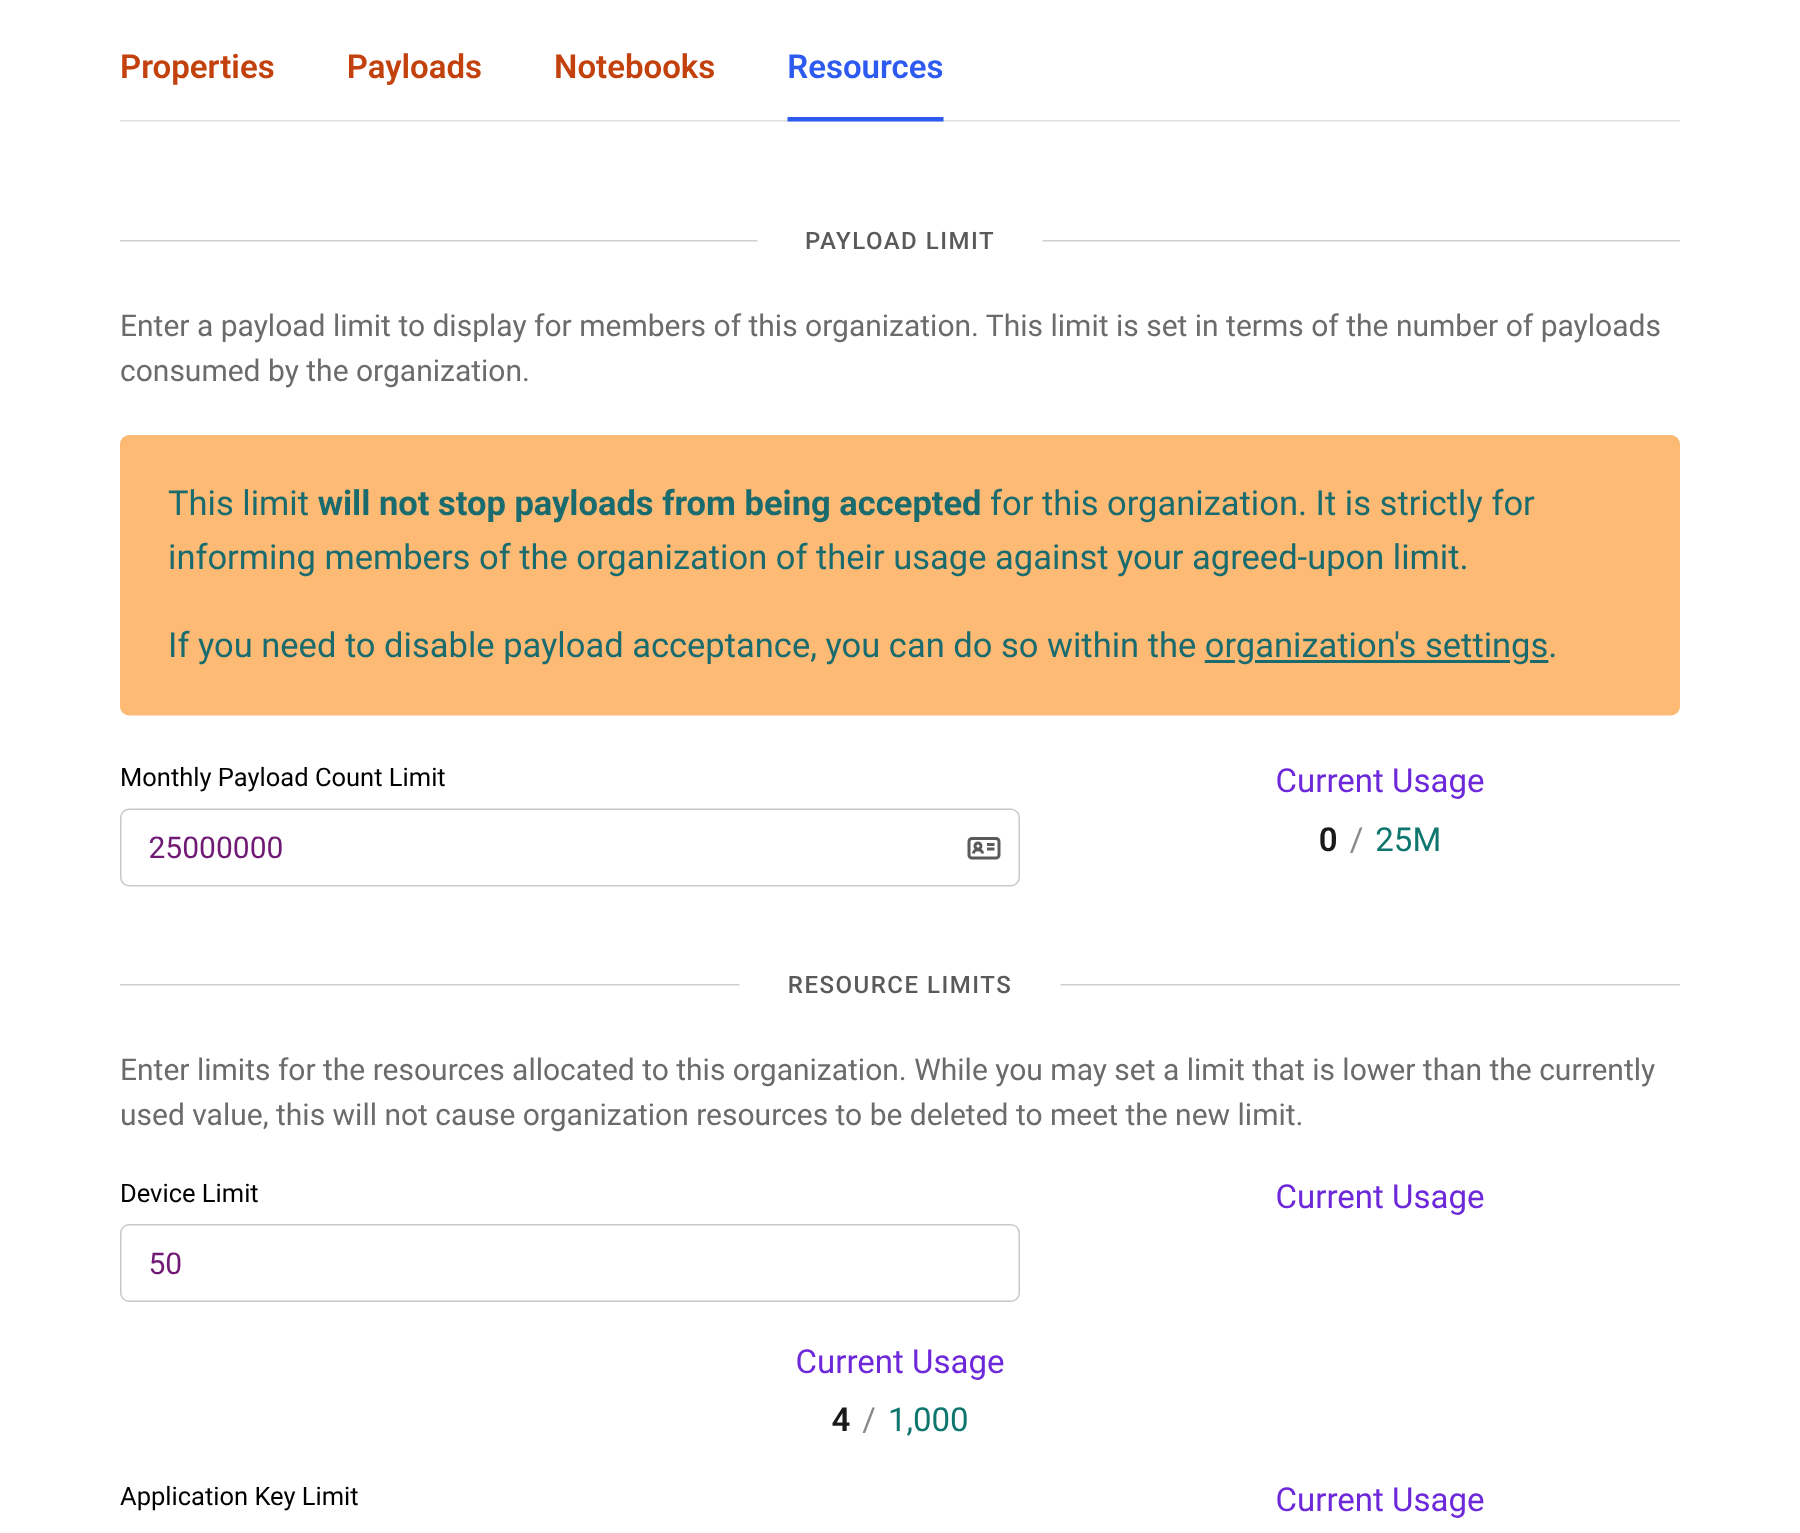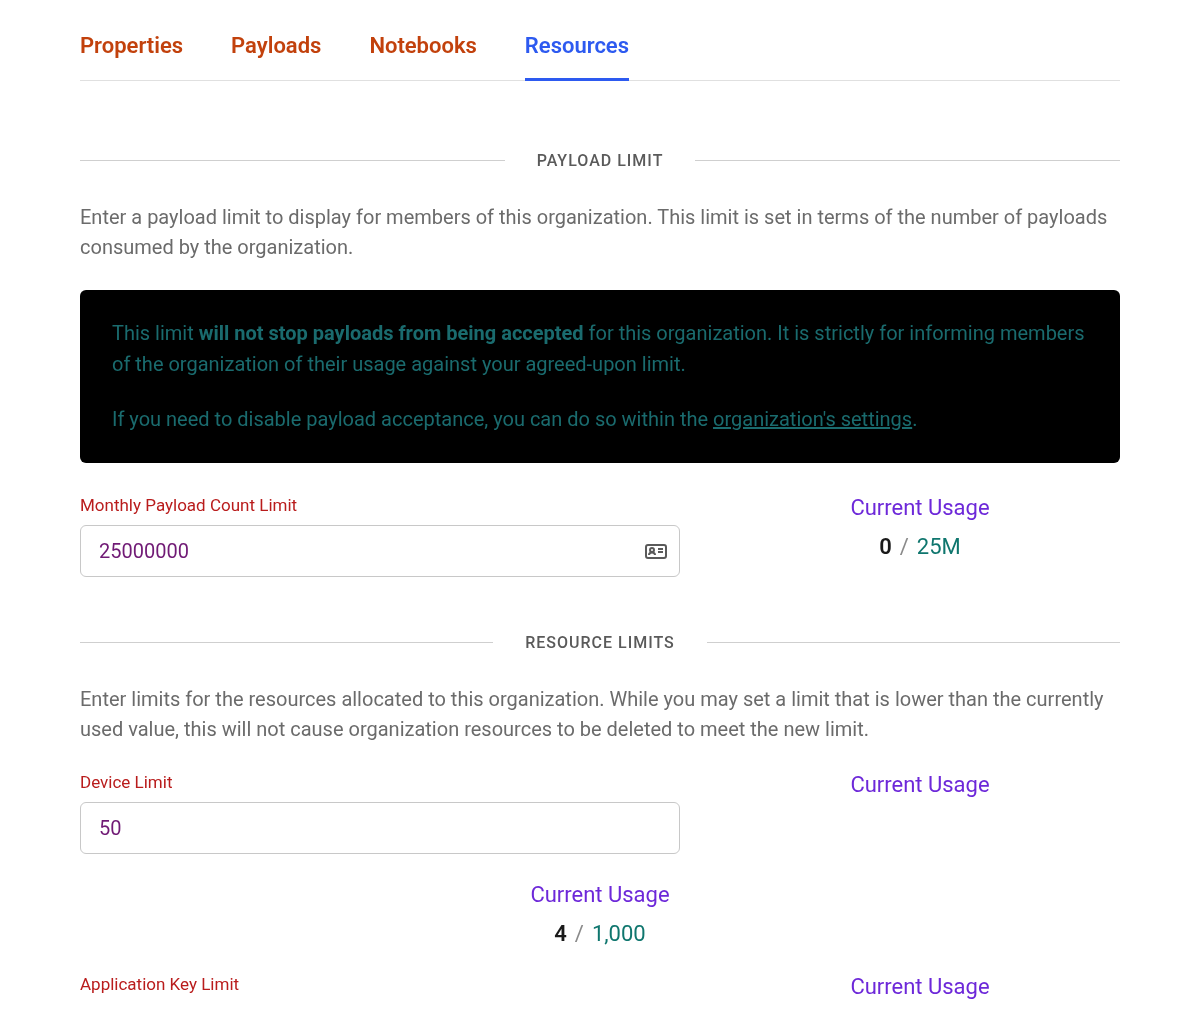--- a/index.html
+++ b/index.html
@@ -59,25 +59,25 @@
       color: #5a5a5a;
       white-space: nowrap;
     }
     .section-description {
       font-size: 20px;
       color: #6b6b6b;
       line-height: 1.5;
       margin-bottom: 28px;
     }
     .info-box {
-      background: #000000;
+      background: #fdba74;
       color: #1a6b6e;
       padding: 28px 32px;
       border-radius: 6px;
-      font-size: 20px;
+      font-size: 23px;
       line-height: 1.55;
       margin-bottom: 32px;
     }
     .info-box p {
       margin-bottom: 24px;
     }
     .info-box p:last-child {
       margin-bottom: 0;
     }
     .info-box .bold {
@@ -91,21 +91,21 @@
       display: flex;
       gap: 40px;
       margin-bottom: 28px;
       align-items: flex-start;
     }
     .field-group {
       flex: 0 0 600px;
     }
     .field-label {
       font-size: 17px;
-      color: #b91c1c;
+      color: #000000;
       margin-bottom: 10px;
       display: block;
     }
     .input-wrapper {
       position: relative;
     }
     .text-input {
       width: 100%;
       padding: 13px 18px;
       font-size: 20px;

